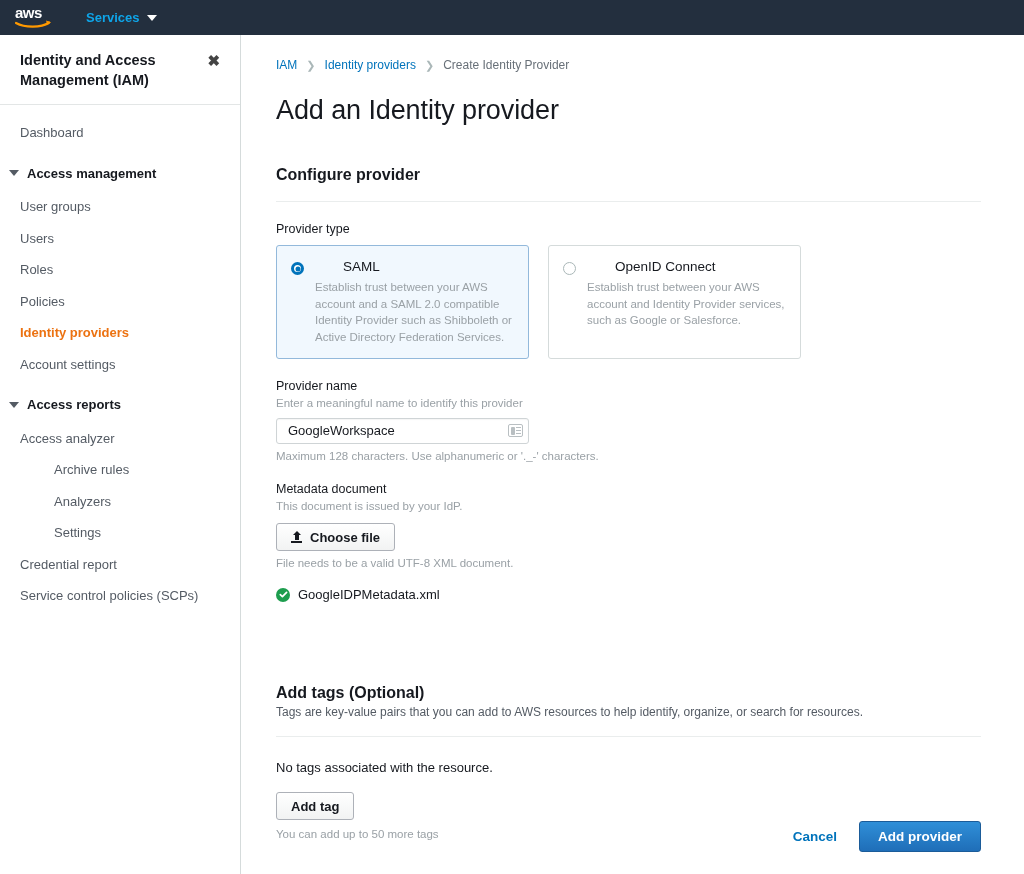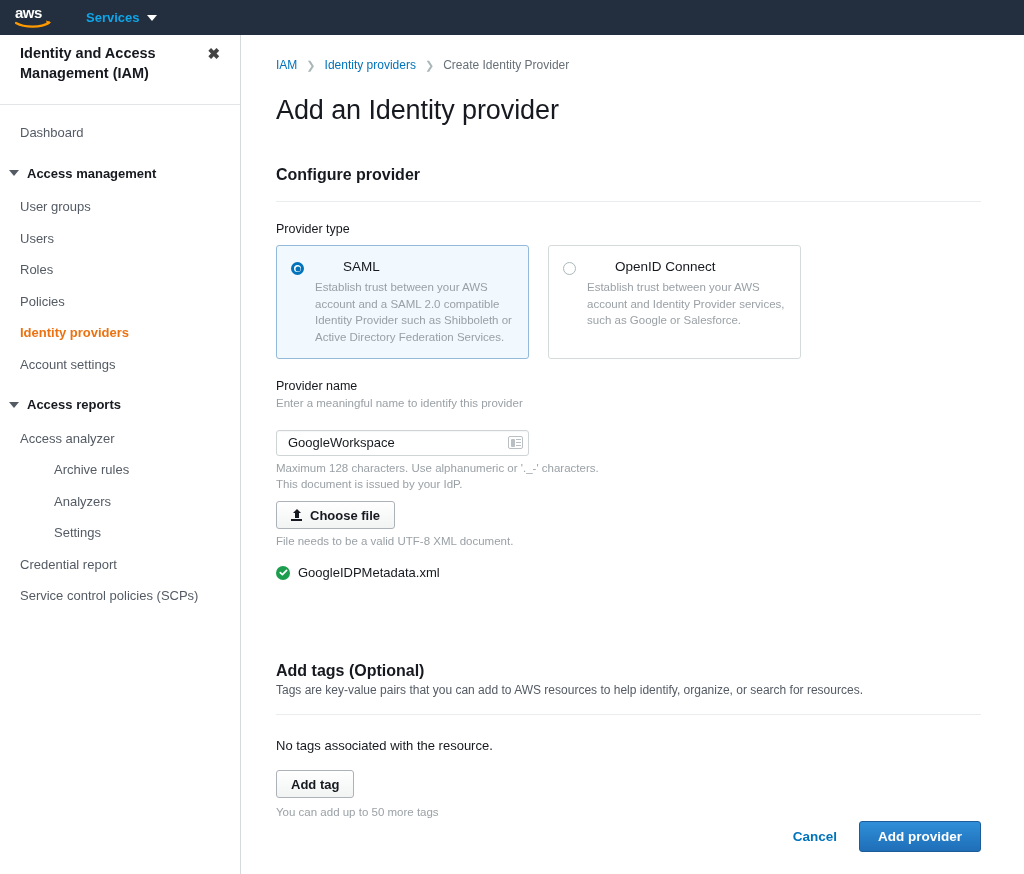--- a/index.html
+++ b/index.html
@@ -72,21 +72,21 @@
     width: 241px;
     min-width: 241px;
     border-right: 1px solid #d5dbdb;
     background: #ffffff;
     padding-top: 0;
   }
   .sidebar-header {
     display: flex;
     align-items: flex-start;
     justify-content: space-between;
-    padding: 9px 18px 14px 20px;
+    padding: 16px 18px 14px 20px;
     border-bottom: 1px solid #e3e6e6;
     min-height: 70px;
   }
   .sidebar-title {
     font-size: 14.5px;
     font-weight: bold;
     color: #16191f;
     line-height: 1.35;
     max-width: 165px;
   }
@@ -244,21 +244,21 @@
   }
   .radio-desc {
     font-size: 11.5px;
     color: #9aa1a6;
     line-height: 1.43;
     margin-top: 4px;
   }
 
   
   .text-input-wrap {
-    margin-top: 18px;
+    margin-top: 6px;
     width: 253px;
     height: 26px;
     border: 1px solid #cfd4d6;
     border-radius: 3px;
     background: #fff;
     display: flex;
     align-items: center;
     padding: 0 5px 0 9px;
     box-shadow: inset 0 1px 1px rgba(0,0,0,0.04);
   }
@@ -510,20 +510,21 @@
         <span class="blk"></span>
         <span class="lines">
             <i></i>
             <i></i>
             <i></i>
           </span>
       </span>
     </div>
     <div class="field-hint">Maximum 128 characters. Use alphanumeric or '._-' characters.</div>
 
+    <div class="field-label">Metadata document</div>
     <div class="field-desc">This document is issued by your IdP.</div>
     <div style="margin-top:9px;">
       <button class="btn btn-secondary">
         <span class="upload-icon">
             <span class="upload-arrow"></span>
           </span>
         <span>Choose file</span>
       </button>
     </div>
     <div class="field-hint">File needs to be a valid UTF-8 XML document.</div>

